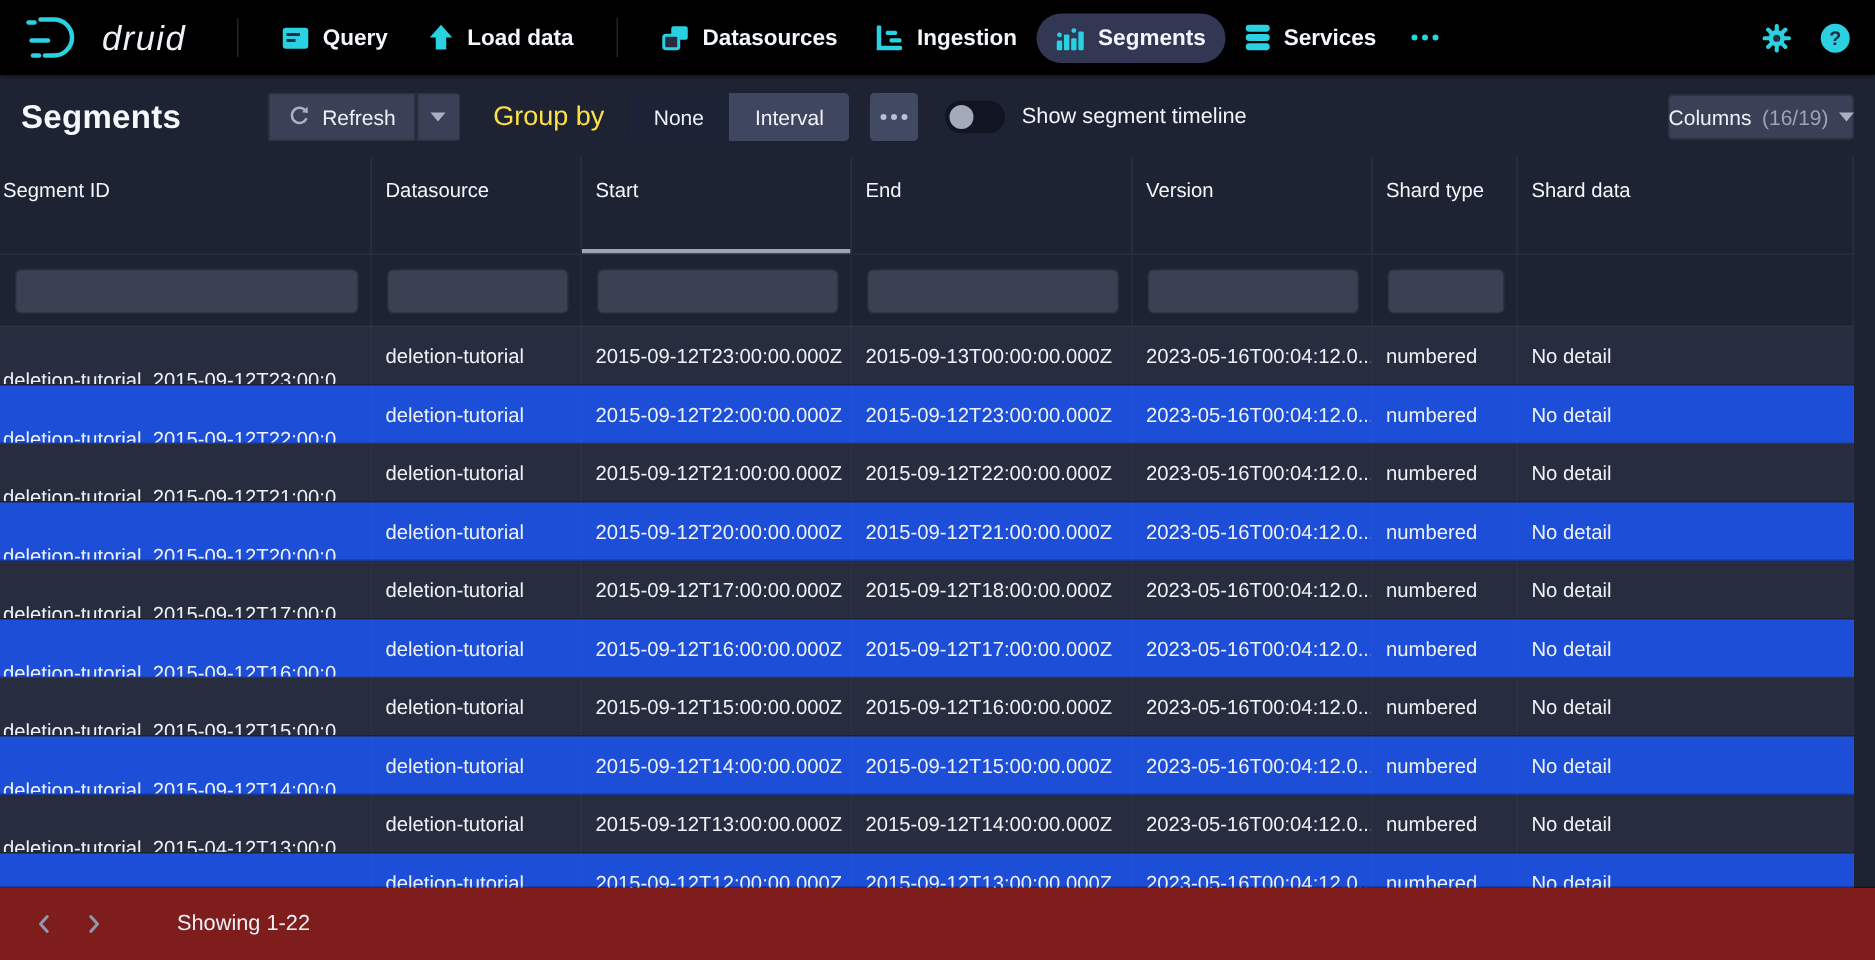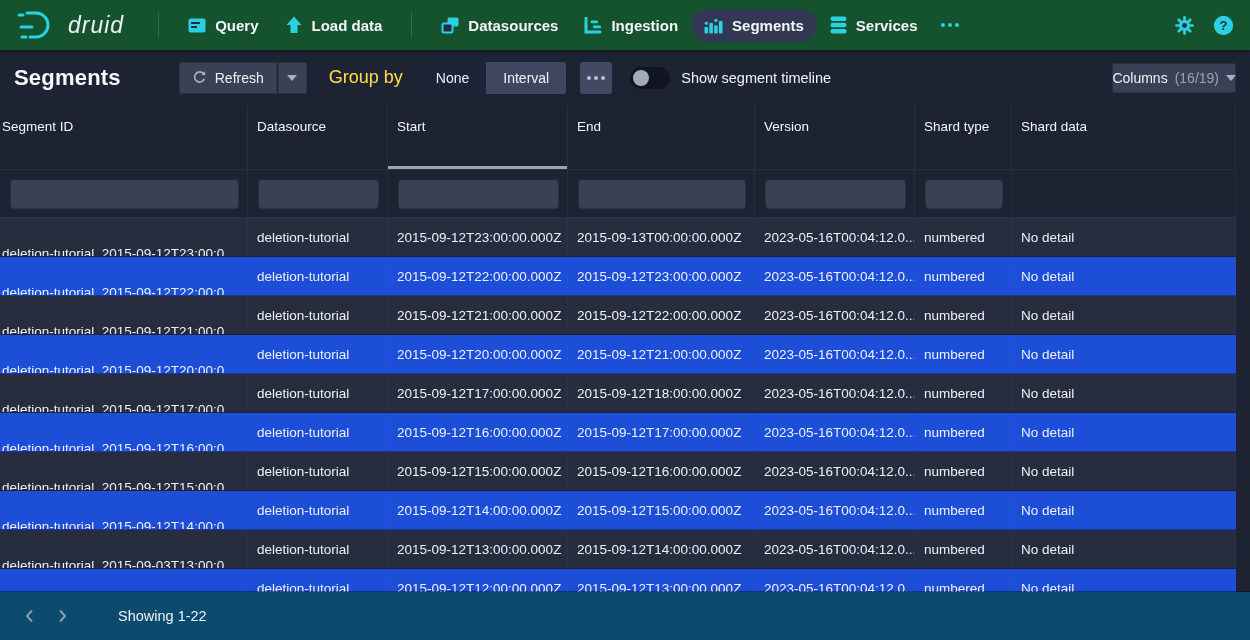--- a/index.html
+++ b/index.html
@@ -1,21 +1,21 @@
 <!DOCTYPE html>
 <html><head>
 <meta charset="utf-8">
 <style>
   * { box-sizing: border-box; margin: 0; padding: 0; }
   html,body { width:1250px; height:640px; overflow:hidden; }
   body { font-family: "Liberation Sans", sans-serif; background:#1e2333; color:#eef2f7; }
   .app { position:relative; width:1250px; height:640px; display:flex; flex-direction:column; }
 
   
-  .nav { height:50px; flex:0 0 50px; background:#14532d; display:flex; align-items:center;
+  .nav { height:50px; flex:0 0 50px; background:#000000; display:flex; align-items:center;
          padding:0 16px 0 14px; box-shadow:0 1px 3px rgba(0,0,0,.45); position:relative; z-index:5; }
   .brand { display:flex; align-items:center; gap:8px; margin-right:18px; cursor:pointer; }
   .wordmark { font-size:23px; font-style:italic; letter-spacing:1px; color:#eef1f6; font-weight:400; }
   .nav-divider { width:1px; height:26px; background:rgba(255,255,255,.14); margin:0 16px; }
   .nav-item { display:flex; align-items:center; gap:9px; padding:8px 13px; border-radius:18px;
               font-size:15px; font-weight:600; color:#f3f6fa; cursor:pointer; white-space:nowrap; }
   .nav-item.active { background:#323854; }
   .nav-item svg { flex:0 0 auto; }
   .nav-more { padding:8px 10px; display:flex; align-items:center; gap:4px; cursor:pointer; }
   .nav-more i, .tb-more i { width:4px; height:4px; border-radius:50%; background:#2ad1e0; display:inline-block; }
@@ -66,21 +66,21 @@
   .tbody { height:374px; overflow:hidden; }
   .trow { height:39px; border-bottom:1px solid rgba(14,18,28,.35); cursor:pointer; }
   .trow.light { background:#272c3e; }
   .trow.dark  { background:#1d4ed8;text-align:center; }
   .tcell { display:flex; align-items:center; padding:0 8px 0 9px; font-size:13.5px; color:#eef2f7;
            white-space:nowrap; overflow:hidden; border-right:1px solid rgba(130,140,170,.06); }
   .tcell.c0 .cell-text { margin-left:-7px;margin-top:32px; }
   .cell-text { white-space:nowrap; }
 
   
-  .footer { height:48px; flex:0 0 48px; background:#0c4a6e; box-shadow:0 -1px 0 rgba(0,0,0,.4);
+  .footer { height:48px; flex:0 0 48px; background:#7f1d1d; box-shadow:0 -1px 0 rgba(0,0,0,.4);
             display:flex; align-items:center; padding:0 14px; position:relative; z-index:3; }
   .pager-btn { width:30px; height:30px; display:flex; align-items:center; justify-content:center;
                cursor:pointer; margin-right:4px; }
   .showing { font-size:14.5px; color:#eef2f7; margin-left:36px; }
 </style>
 </head>
 <body>
 
 <div class="app">
 
@@ -458,21 +458,21 @@
           </div>
           <div class="tcell c5">
             <span class="cell-text">numbered</span>
           </div>
           <div class="tcell c6">
             <span class="cell-text">No detail</span>
           </div>
         </div>
         <div class="trow grid7 light">
           <div class="tcell c0">
-            <span class="cell-text">deletion-tutorial_2015-09-03T13:00:0...</span>
+            <span class="cell-text">deletion-tutorial_2015-04-12T13:00:0...</span>
           </div>
           <div class="tcell c1">
             <span class="cell-text">deletion-tutorial</span>
           </div>
           <div class="tcell c2">
             <span class="cell-text">2015-09-12T13:00:00.000Z</span>
           </div>
           <div class="tcell c3">
             <span class="cell-text">2015-09-12T14:00:00.000Z</span>
           </div>

